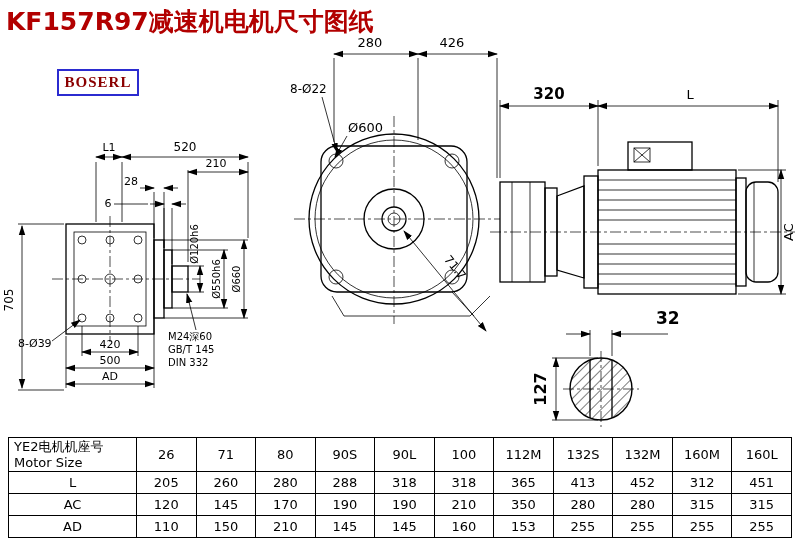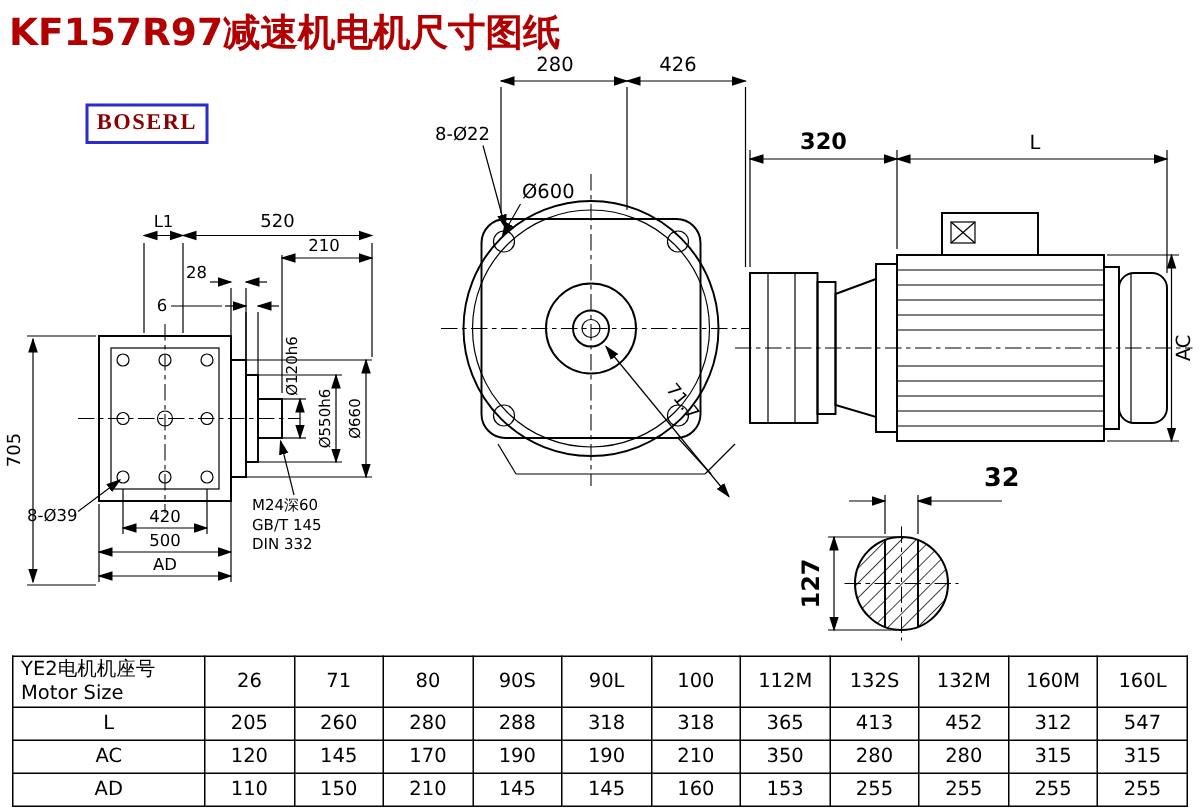--- a/index.html
+++ b/index.html
@@ -323,21 +323,21 @@
       <td>205</td>
       <td>260</td>
       <td>280</td>
       <td>288</td>
       <td>318</td>
       <td>318</td>
       <td>365</td>
       <td>413</td>
       <td>452</td>
       <td>312</td>
-      <td>547</td>
+      <td>451</td>
     </tr>
     <tr>
       <td>AC</td>
       <td>120</td>
       <td>145</td>
       <td>170</td>
       <td>190</td>
       <td>190</td>
       <td>210</td>
       <td>350</td>

